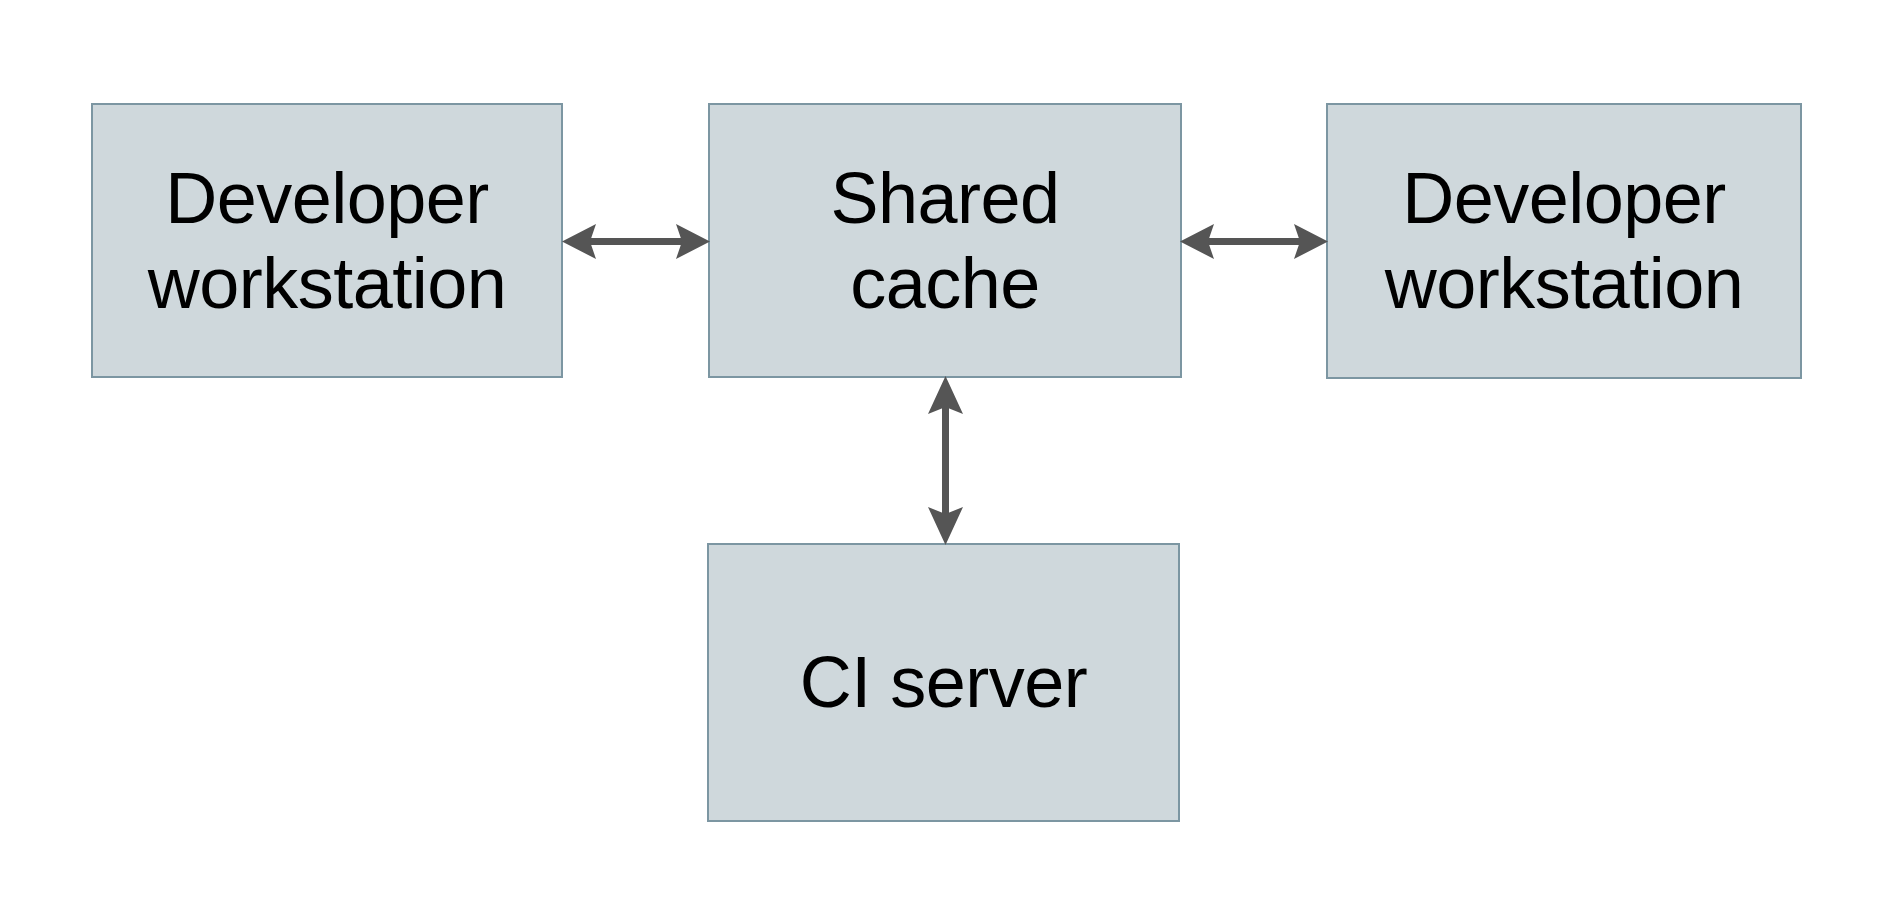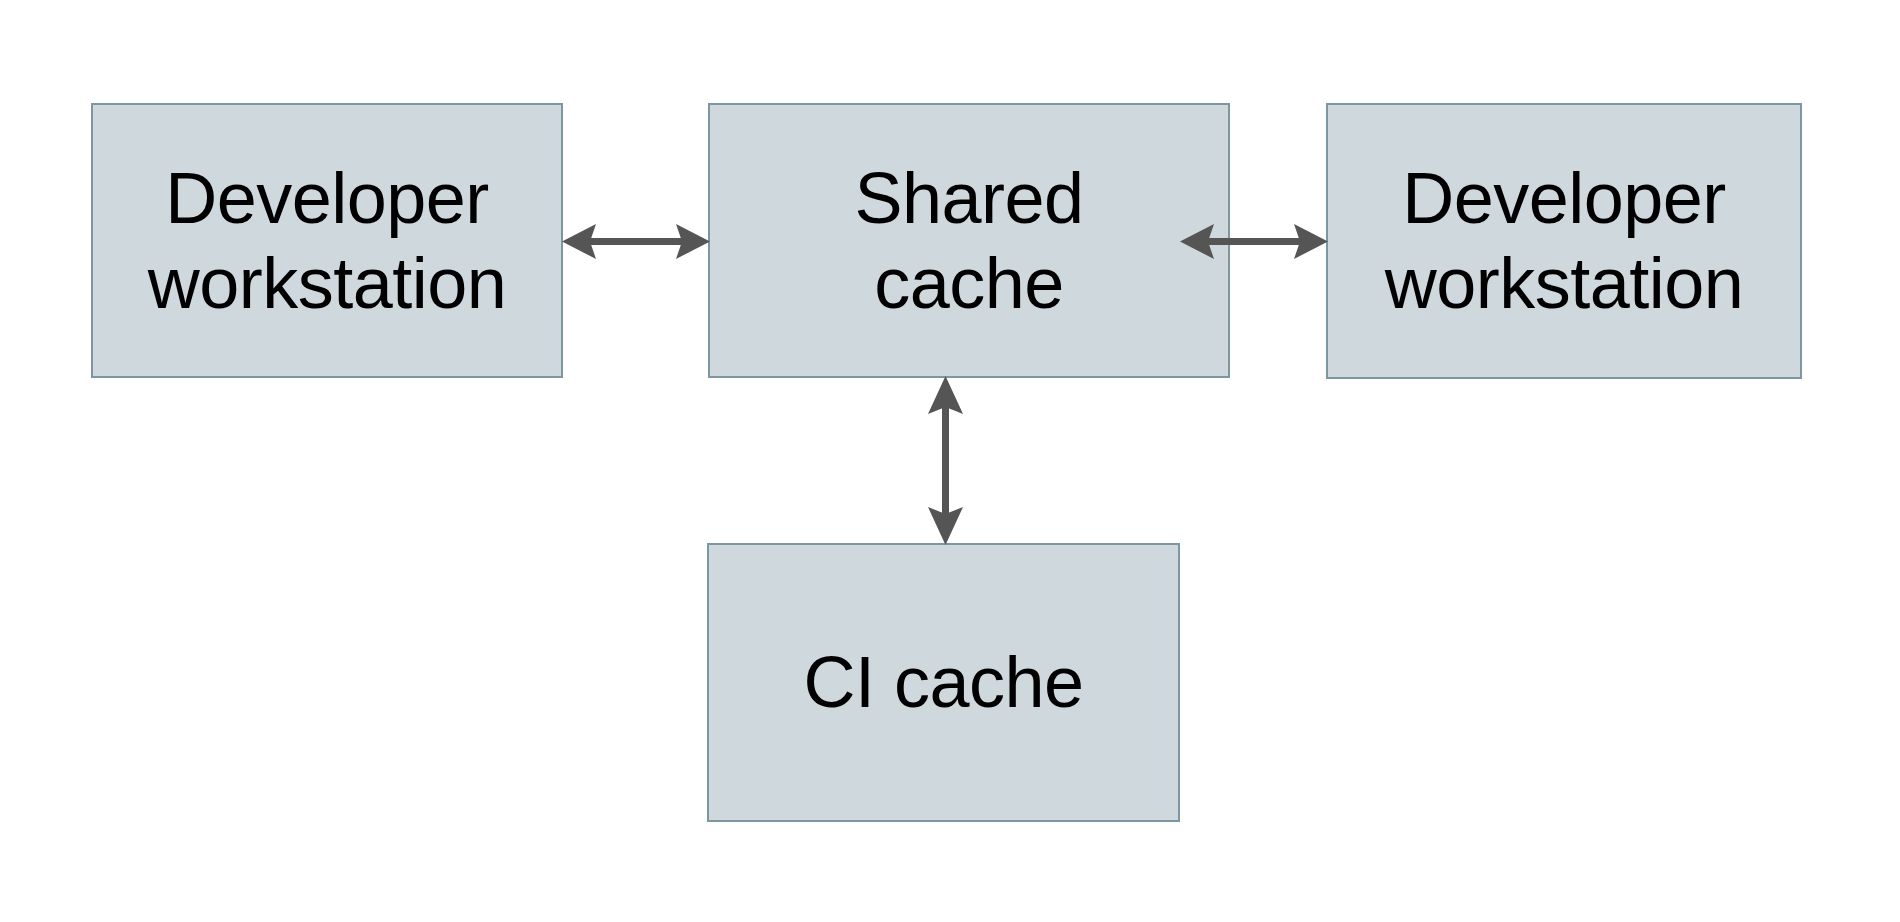--- a/index.html
+++ b/index.html
@@ -31,21 +31,21 @@
     font-family: "Liberation Sans", sans-serif;
     font-size: 72px;
     line-height: 1.18;
     color: #000000;
     font-weight: 400;
     letter-spacing: -0.5px;
     white-space: pre-line;
     padding: 0 6px;
   }
   .node-dev-left  { left: 91px;  top: 103px; width: 472px; height: 275px; }
-  .node-cache     { left: 708px; top: 103px; width: 522px; height: 275px; }
+  .node-cache     { left: 708px; top: 103px; width: 474px; height: 275px; }
   .node-dev-right { left: 1326px; top: 103px; width: 476px; height: 276px; }
   .node-ci        { left: 707px; top: 543px; width: 473px; height: 279px; }
 
   .edge {
     position: absolute;
   }
   .edge svg { display: block; overflow: visible; }
 
   .edge-left   { left: 560px; top: 214px; width: 152px; height: 56px; }
   .edge-right  { left: 1178px; top: 214px; width: 152px; height: 56px; }
@@ -65,21 +65,21 @@
     <span class="node-label">Shared
 cache</span>
   </div>
 
   <div class="node node-dev-right">
     <span class="node-label">Developer
 workstation</span>
   </div>
 
   <div class="node node-ci">
-    <span class="node-label">CI cache</span>
+    <span class="node-label">CI server</span>
   </div>
 
   <div class="edge edge-left">
     <svg width="152" height="56" viewBox="0 0 152 56" aria-hidden="true">
       <g fill="#555555" stroke="none">
         <rect x="26" y="24" width="100" height="7"></rect>
         <polygon points="2,27.5 36,10 30,27.5 36,45"></polygon>
         <polygon points="150,27.5 116,10 122,27.5 116,45"></polygon>
       </g>
     </svg>

